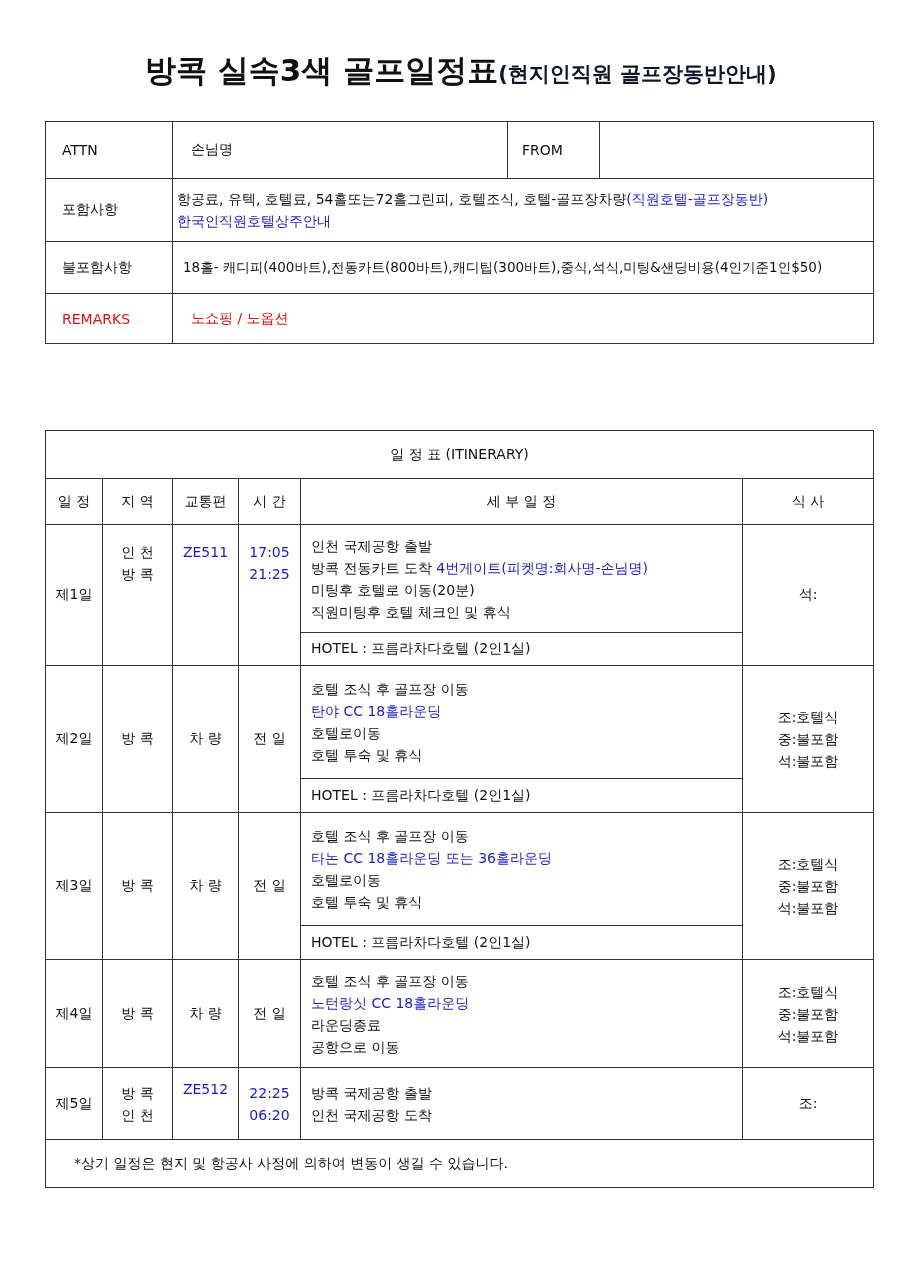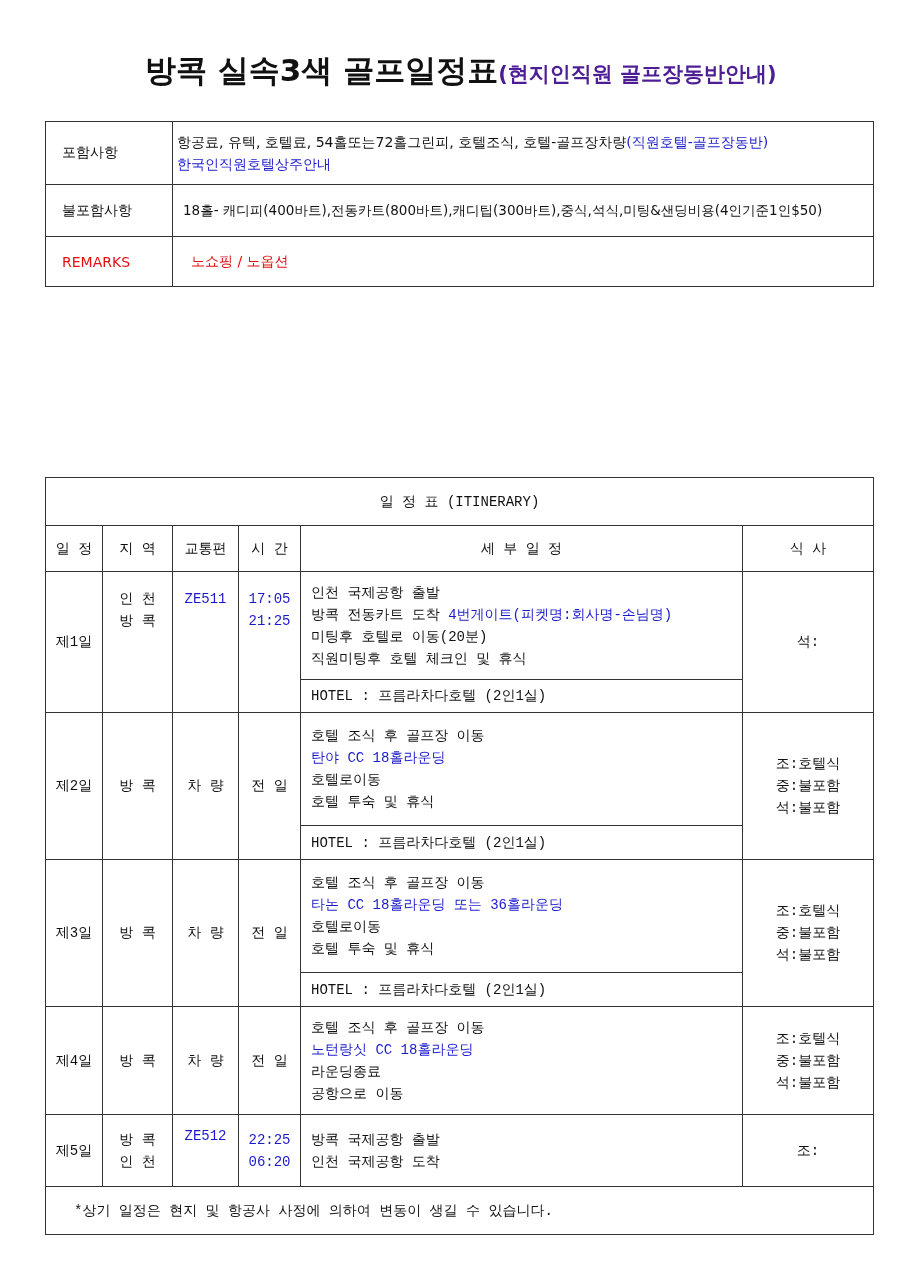--- a/index.html
+++ b/index.html
@@ -1,25 +1,25 @@
 <!DOCTYPE html>
 <html><head>
 <meta charset="utf-8">
 <style>
   html,body{margin:0;padding:0;background:#fff;}
   body{width:905px;height:1280px;position:relative;font-family:"DejaVu Sans","Liberation Sans",sans-serif;color:#111;overflow:hidden;}
   .title{position:absolute;left:145px;top:50px;white-space:nowrap;}
   .title .main{font-size:31px;font-weight:bold;letter-spacing:0px;color:#111;}
-  .title .sub{font-size:21px;font-weight:bold;color:#4c1d95;}
+  .title .sub{font-size:21px;font-weight:bold;color:#0f172a;}
   table{border-collapse:collapse;position:absolute;left:45px;table-layout:fixed;}
   td{border:1px solid #333;font-size:14px;padding:0;vertical-align:middle;}
   #info{top:121px;width:828px;}
   #info td.lbl{padding-left:16px;}
   #info td.val{padding-left:18px;}
-  #itin{top:477px;width:828px;font-family:Liberation Mono, monospace;}
+  #itin{top:430px;width:828px;}
   .center{text-align:center;}
   .blue{color:#1a1acc;}
   .red{color:#e01010;}
   .lines div{line-height:22px;}
   .detail{padding-left:10px !important;}
   .notes{padding-left:28px !important;}
 </style>
 </head>
 <body>
 
@@ -28,20 +28,26 @@
 </div>
 
 <table id="info">
   <colgroup>
       <col style="width:127px">
       <col style="width:335px">
       <col style="width:92px">
       <col style="width:274px">
     </colgroup>
   <tbody>
+      <tr style="height:57px">
+    <td class="lbl">ATTN</td>
+    <td class="val">손님명</td>
+    <td class="lbl" style="padding-left:14px">FROM</td>
+    <td class="val"></td>
+  </tr>
   <tr style="height:63px">
     <td class="lbl">포함사항</td>
     <td colspan="3" style="padding-left:4px" class="lines">
       <div><span>항공료, 유텍, 호텔료, 54홀또는72홀그린피, 호텔조식, 호텔-골프장차량</span><span class="blue">(직원호텔-골프장동반)</span></div>
       <div class="blue">한국인직원호텔상주안내</div>
     </td>
   </tr>
   <tr style="height:52px">
     <td class="lbl">불포함사항</td>
     <td colspan="3" style="padding-left:10px;white-space:nowrap;font-size:13.5px">18홀- 캐디피(400바트),전동카트(800바트),캐디팁(300바트),중식,석식,미팅&amp;샌딩비용(4인기준1인$50)</td>

